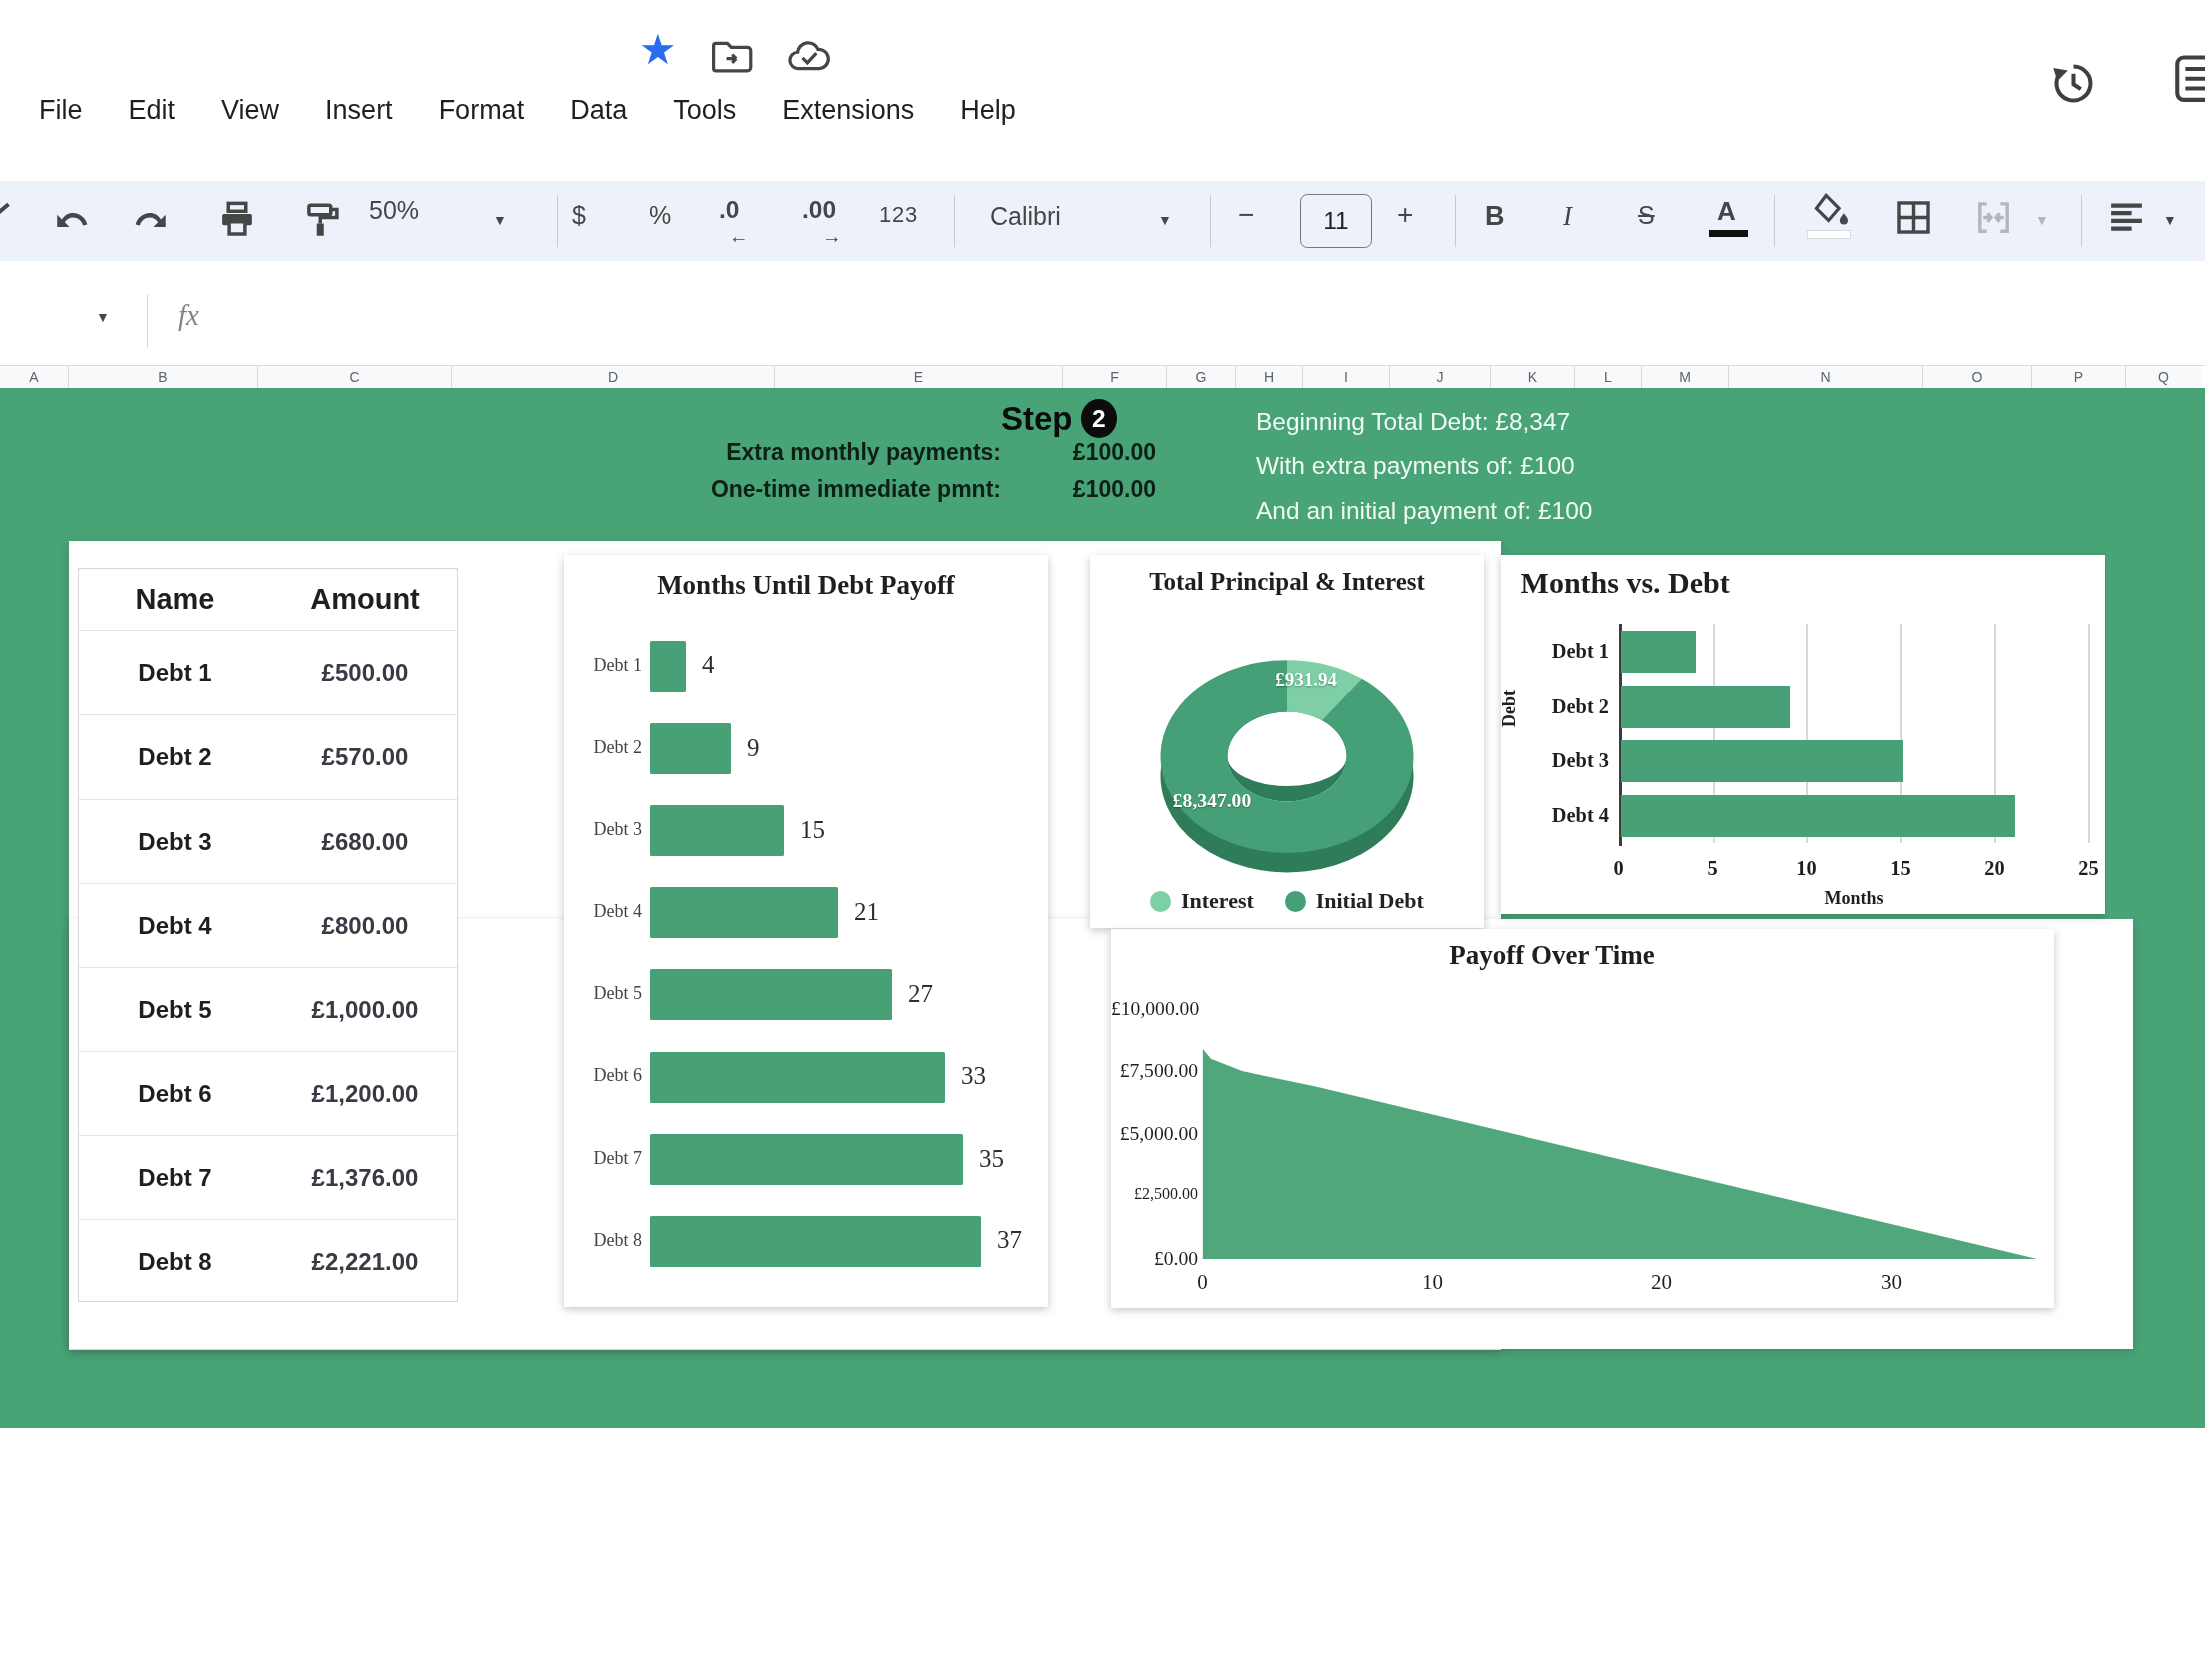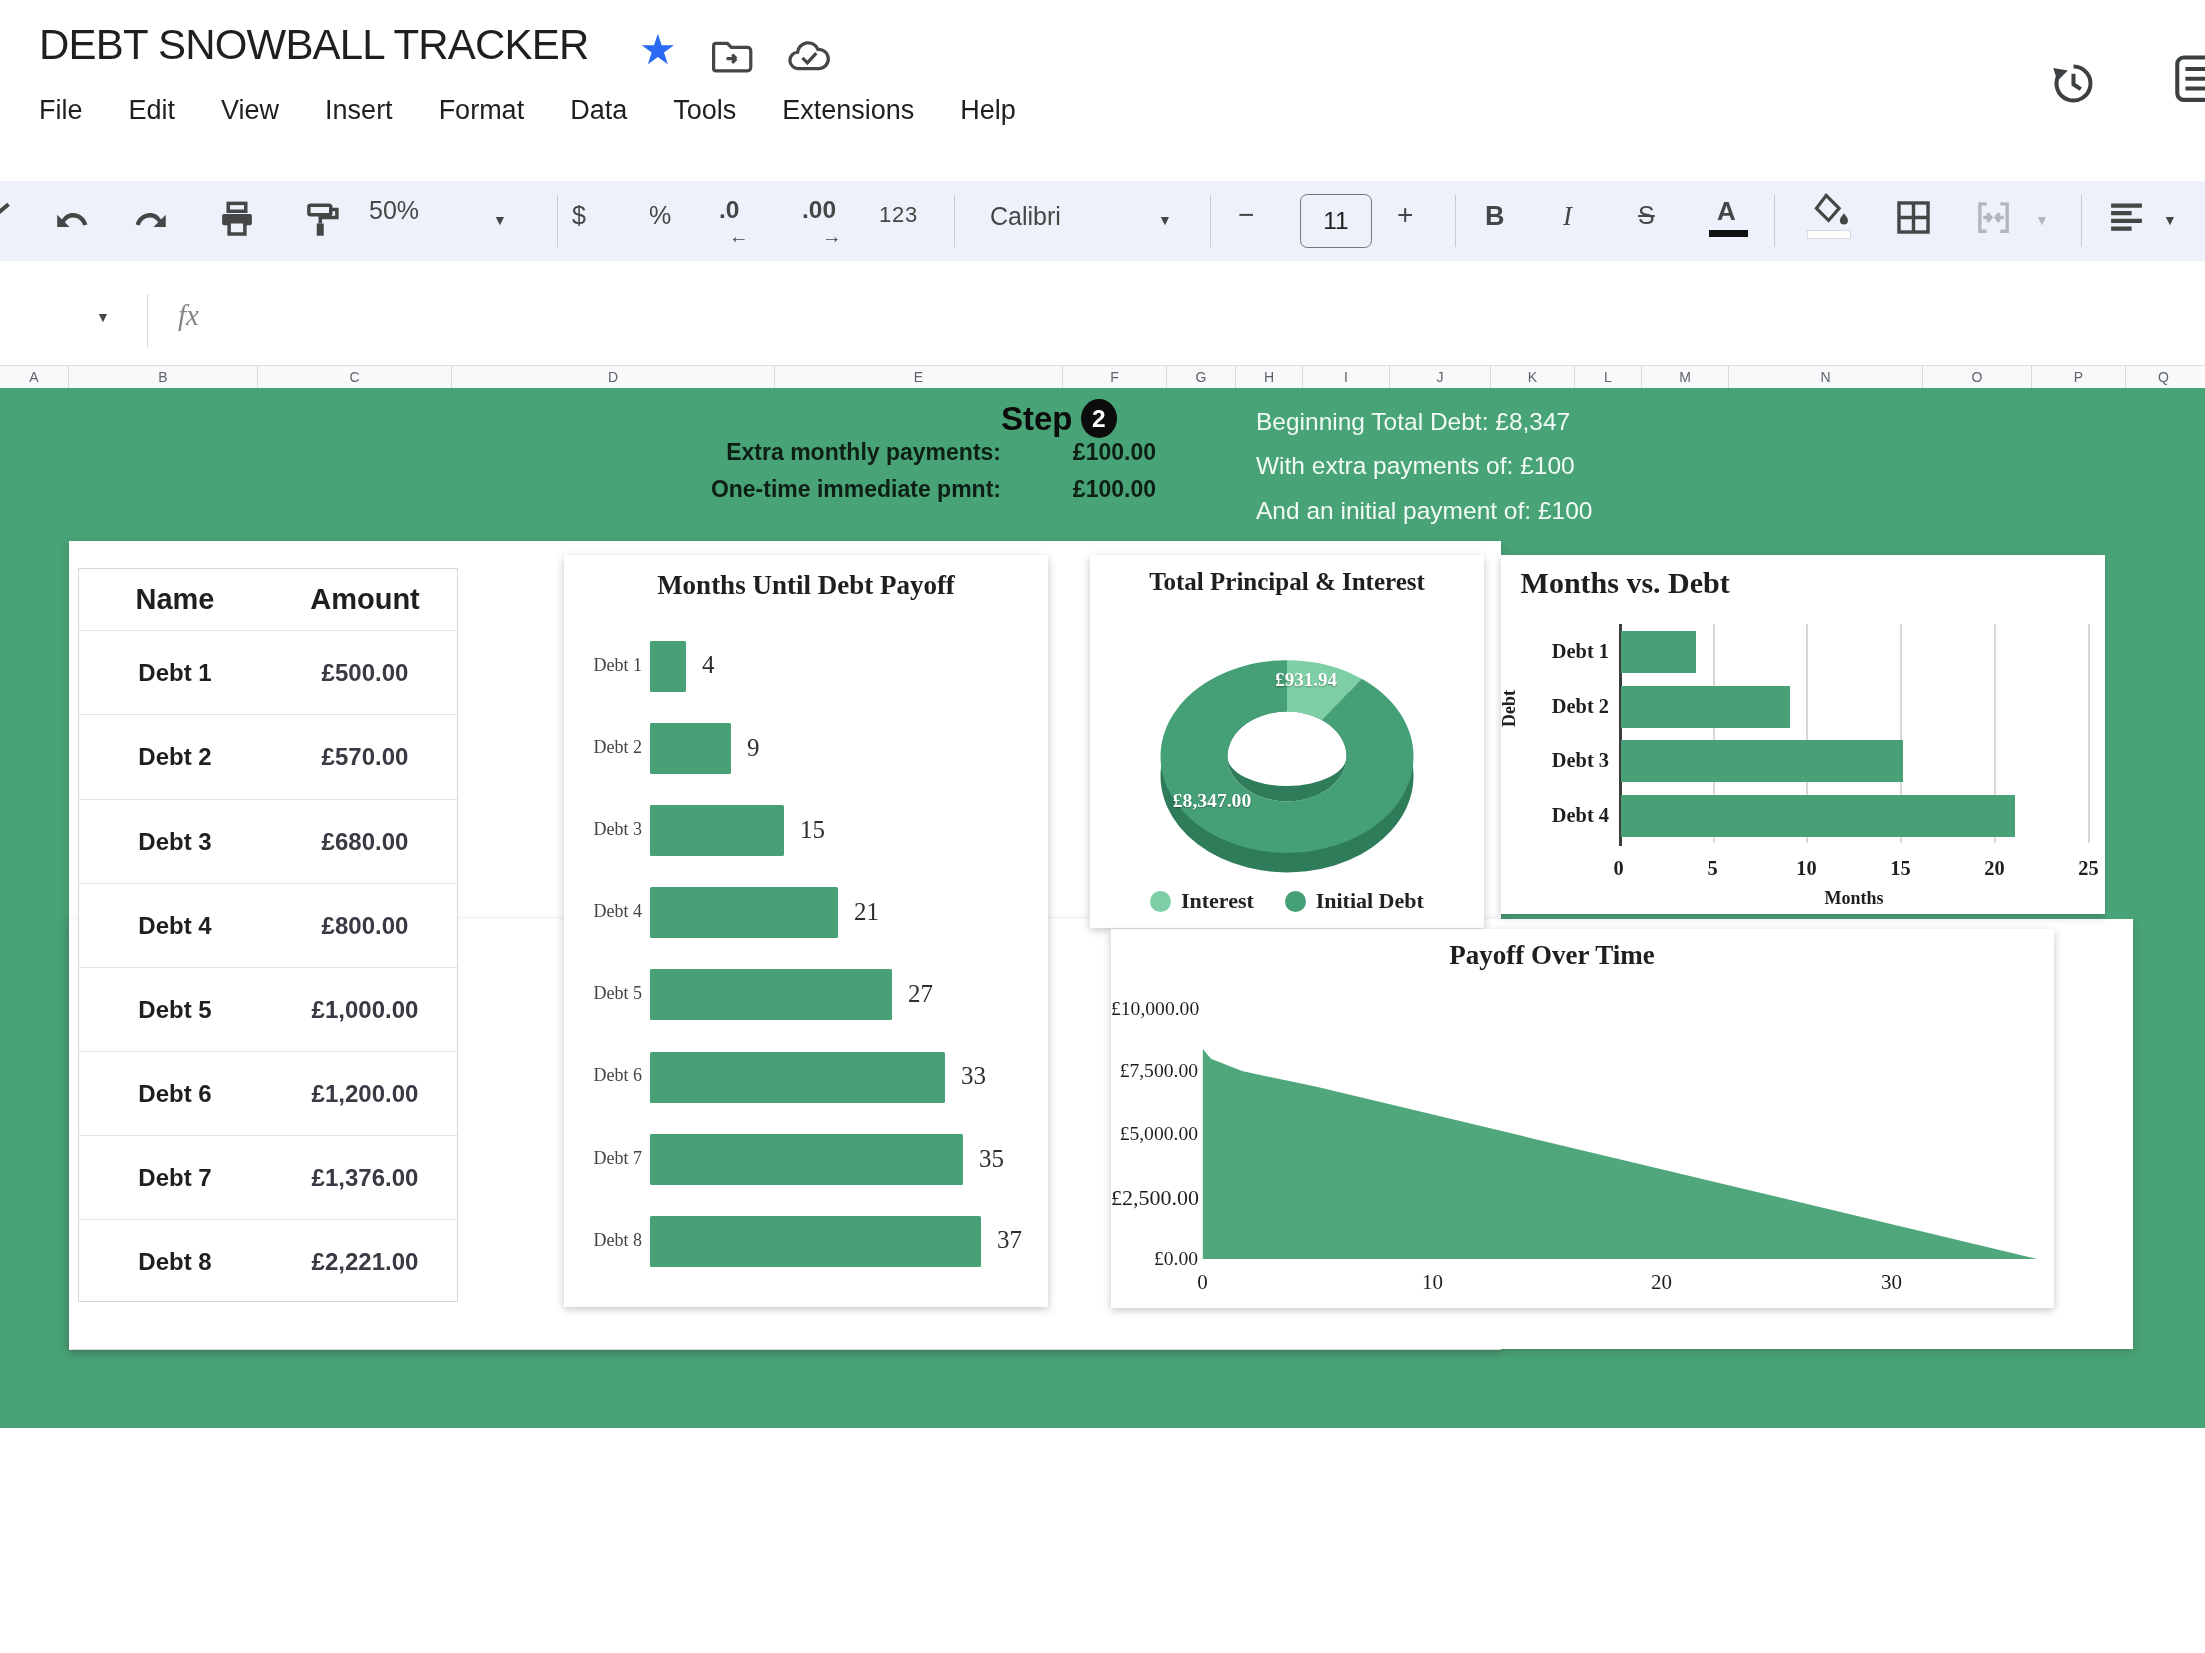--- a/index.html
+++ b/index.html
@@ -21,21 +21,20 @@
   .tbl-name{font-size:24px;font-weight:bold;color:#1f1f1f;}
   .tbl-amt{font-size:24px;font-weight:bold;color:#3a3a44;}
   .wtxt{color:#f2faf5;font-size:24.5px;}
   svg{display:block;}
 </style>
 </head>
 <body>
 
 <div id="screen">
 
-  <div class="abs" style="left:39px;top:21px;font-size:42px;letter-spacing:-0.8px;color:#1f1f1f;">DEBT SNOWBALL TRACKER</div>
   <div class="abs" style="left:639px;top:29px;font-size:42px;color:#2b6bf3;line-height:1;">★</div>
   <div class="abs" style="left:712px;top:36px;">
     <svg width="42" height="39" viewBox="0 0 52 48">
       <path d="M5 9h14l5 5h20a4 4 0 0 1 4 4v21a4 4 0 0 1-4 4H5a3 3 0 0 1-3-3V12a3 3 0 0 1 3-3z" fill="none" stroke="#444746" stroke-width="4"></path>
       <path d="M18 28h12m0 0-5-5m5 5-5 5" fill="none" stroke="#444746" stroke-width="4"></path>
     </svg>
   </div>
   <div class="abs" style="left:786px;top:36px;">
     <svg width="46" height="39" viewBox="0 0 56 48">
       <path d="M15 40a10 10 0 0 1-1-20 13 13 0 0 1 25-3.5A10.5 10.5 0 0 1 41 40H15z" fill="none" stroke="#444746" stroke-width="4"></path>
@@ -326,21 +325,21 @@
       <div class="abs" style="left:118px;top:333px;width:470px;text-align:center;font-size:18px;font-weight:bold;">Months</div>
       <div class="abs" style="left:-1.6px;top:172px;font-size:18px;font-weight:bold;transform:rotate(-90deg);transform-origin:left top;">Debt</div>
     </div>
 
     <div class="abs panel" style="left:1111px;top:541px;width:943px;height:379px;">
       <div class="abs" style="left:0;top:11.4px;width:882px;text-align:center;font-size:27px;font-weight:bold;">Payoff Over Time</div>
 
       <div class="abs" style="left:0;top:69px;width:87px;text-align:left;font-size:19.6px;">£10,000.00</div>
       <div class="abs" style="left:0;top:131px;width:87px;text-align:right;font-size:19.6px;">£7,500.00</div>
       <div class="abs" style="left:0;top:194px;width:87px;text-align:right;font-size:19.6px;">£5,000.00</div>
-      <div class="abs" style="left:0;top:256px;width:87px;text-align:right;font-size:22px;">£2,500.00</div>
+      <div class="abs" style="left:0;top:256px;width:87px;text-align:right;font-size:16px;">£2,500.00</div>
       <div class="abs" style="left:0;top:319px;width:87px;text-align:right;font-size:19.6px;">£0.00</div>
 
       <svg class="abs" style="left:82px;top:106px;" width="858" height="229" viewBox="0 0 1050 280">
         <polygon points="12,17 22,29 60,44 150,63 1033,274 12,274" fill="#51a77c"></polygon>
       </svg>
 
       <div class="abs tickv" style="left:75px;top:341px;width:33px;font-weight:normal;font-size:21px;">0</div>
       <div class="abs tickv" style="left:305px;top:341px;width:33px;font-weight:normal;font-size:21px;">10</div>
       <div class="abs tickv" style="left:534px;top:341px;width:33px;font-weight:normal;font-size:21px;">20</div>
       <div class="abs tickv" style="left:764px;top:341px;width:33px;font-weight:normal;font-size:21px;">30</div>

